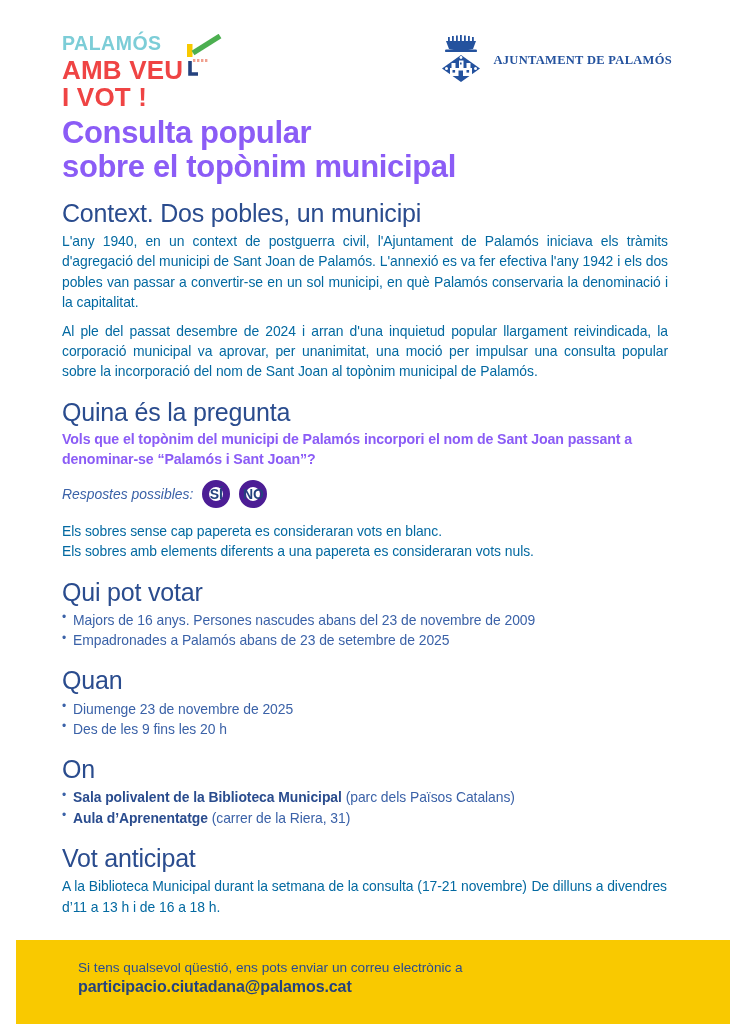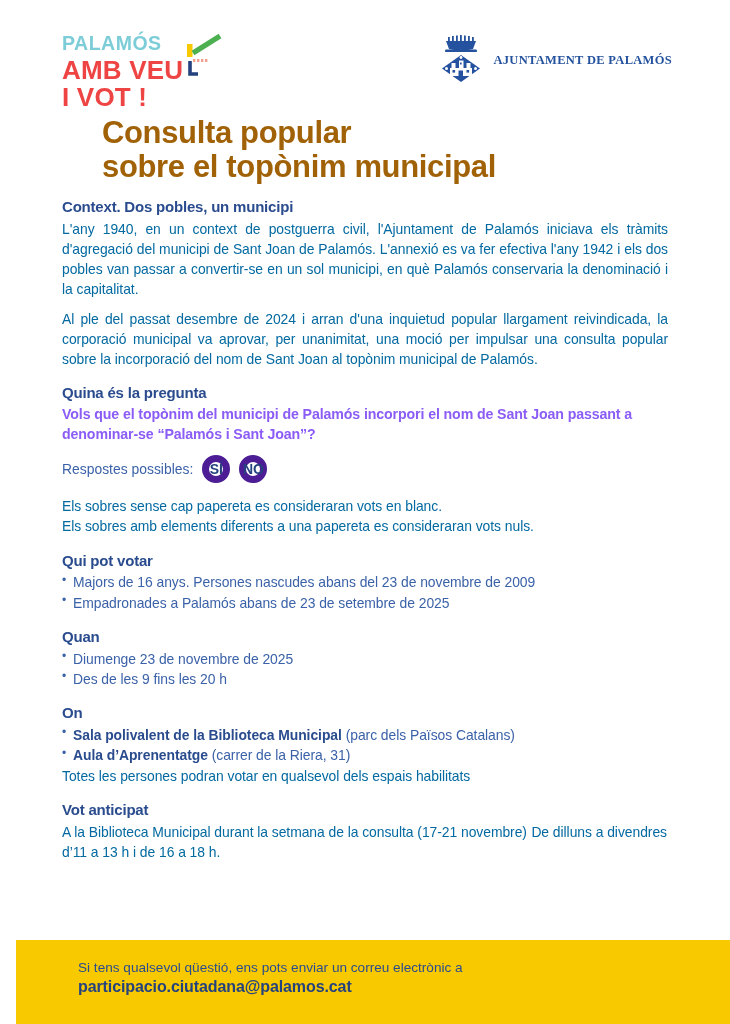--- a/index.html
+++ b/index.html
@@ -87,33 +87,32 @@
   .main-title {
     padding: 0 62px;
     margin-top: 4px;
   }
   .main-title .t-line {
     display: block;
     font-size: 31px;
     font-weight: 700;
     line-height: 1.095;
     letter-spacing: -0.35px;
-    color: #a16207;
-    margin-left: 40px;
+    color: #8b5cf6;
   }
 
   
   .content {
     padding: 10px 62px 0 62px;
     color: #3b62a8;
   }
 
   h2.sec-head {
-    font-size: 15px;
-    font-weight: 700;
+    font-size: 25px;
+    font-weight: 400;
     color: #2a4c8e;
     letter-spacing: -0.2px;
     line-height: 1.25;
     margin-top: 15px;
     margin-bottom: 2px;
   }
   h2.sec-head.first { margin-top: 4px; }
 
   p.body, .line {
     font-size: 13.9px;
@@ -139,20 +138,21 @@
   
   .answers-row {
     display: flex;
     align-items: center;
     gap: 9px;
     margin-top: 11px;
   }
   .answers-label {
     font-size: 13.9px;
     color: #3b62a8;
+    font-style: italic;
   }
   .answer-badge {
     width: 28px;
     height: 28px;
     border: 7px solid #4c1d95;
     border-radius: 50%;
     display: flex;
     align-items: center;
     justify-content: center;
     font-size: 14px;
@@ -324,21 +324,20 @@
         <li>Des de les 9 fins les 20 h</li>
       </ul>
     </section>
 
     <section>
       <h2 class="sec-head">On</h2>
       <ul class="bullets">
         <li><span class="b-strong">Sala polivalent de la Biblioteca Municipal</span><span> (parc dels Països Catalans)</span></li>
         <li><span class="b-strong">Aula d’Aprenentatge</span><span> (carrer de la Riera, 31)</span></li>
       </ul>
-      <p class="body plain-after">Totes les persones podran votar en qualsevol dels espais habilitats</p>
     </section>
 
     <section>
       <h2 class="sec-head">Vot anticipat</h2>
       <span class="line">A la Biblioteca Municipal durant la setmana de la consulta (17-21 novembre)</span>
       <span class="line">De dilluns a divendres d’11 a 13 h i de 16 a 18 h.</span>
     </section>
 
 
   </main>

